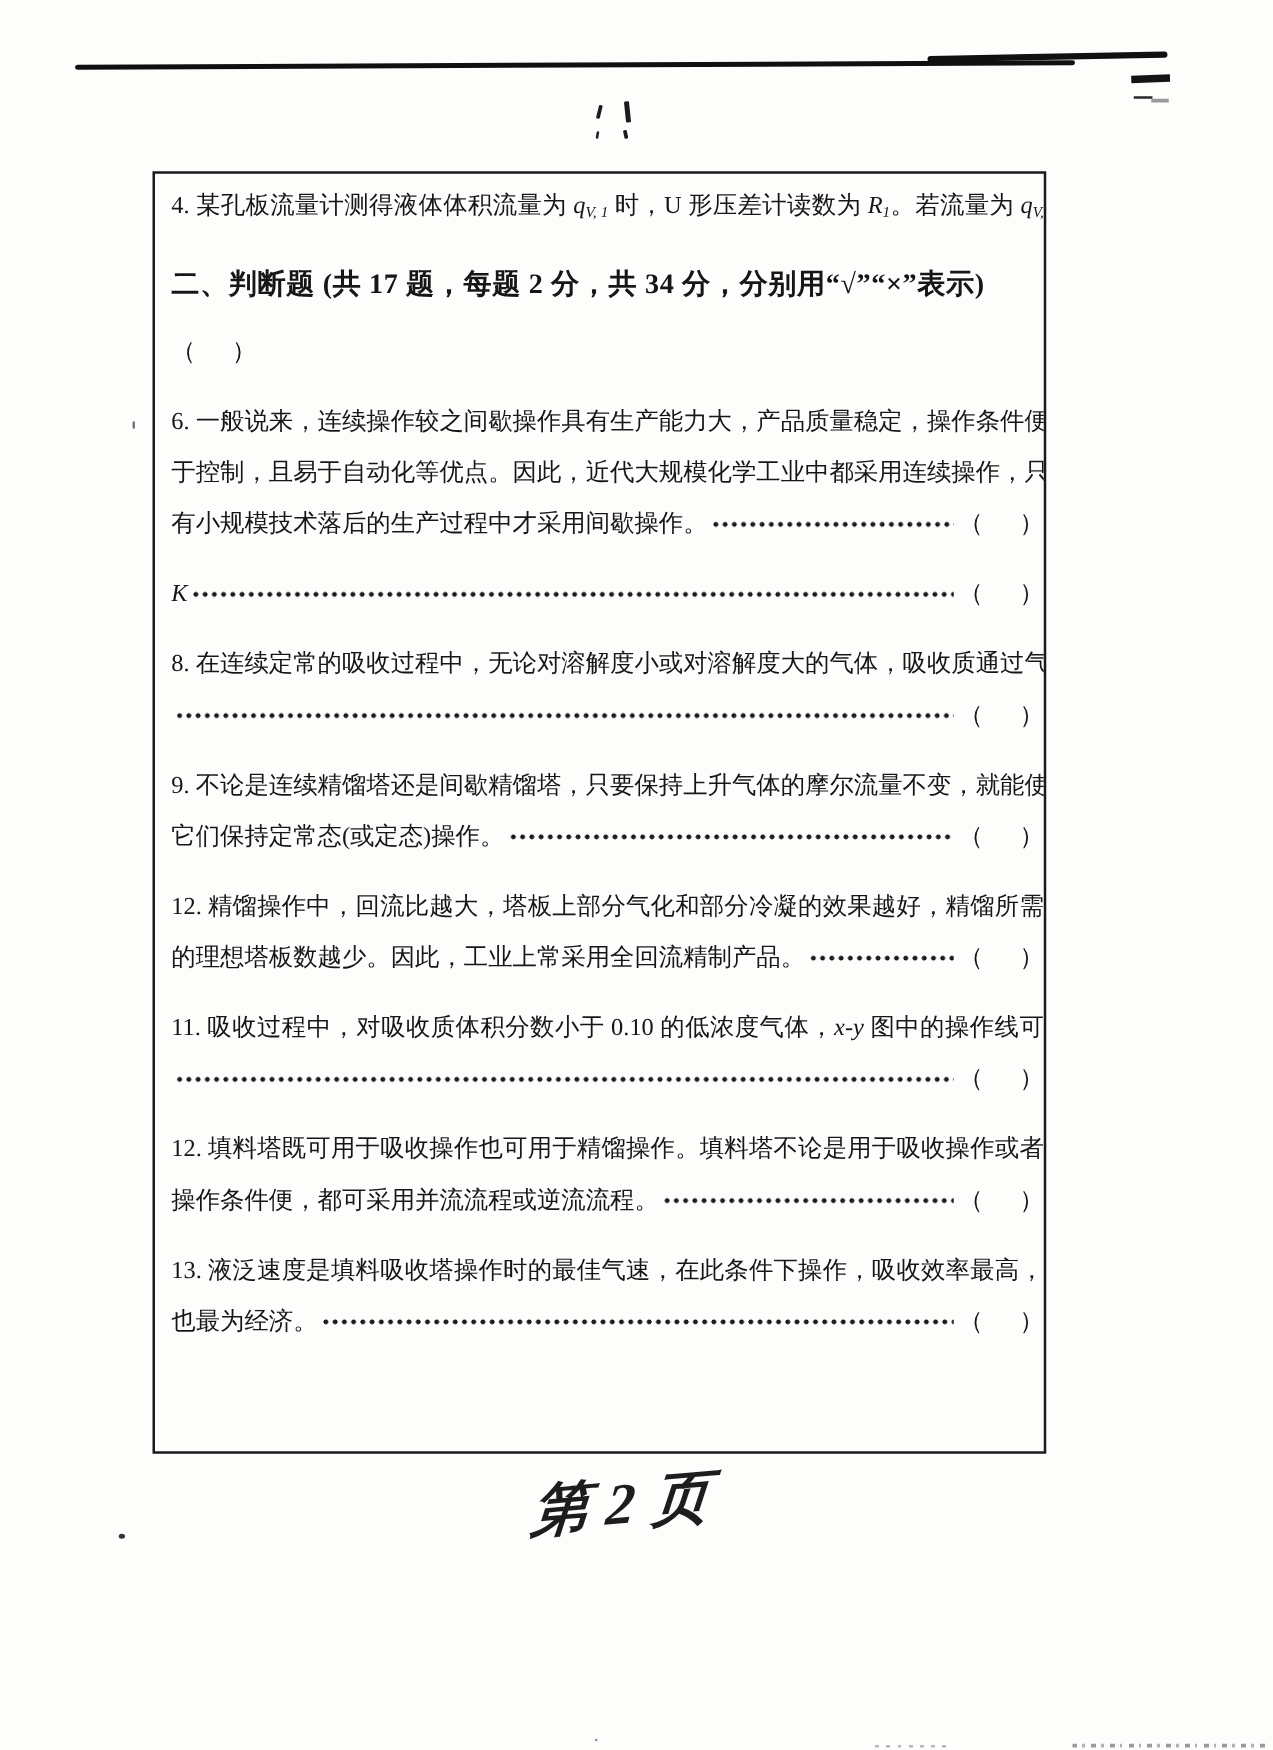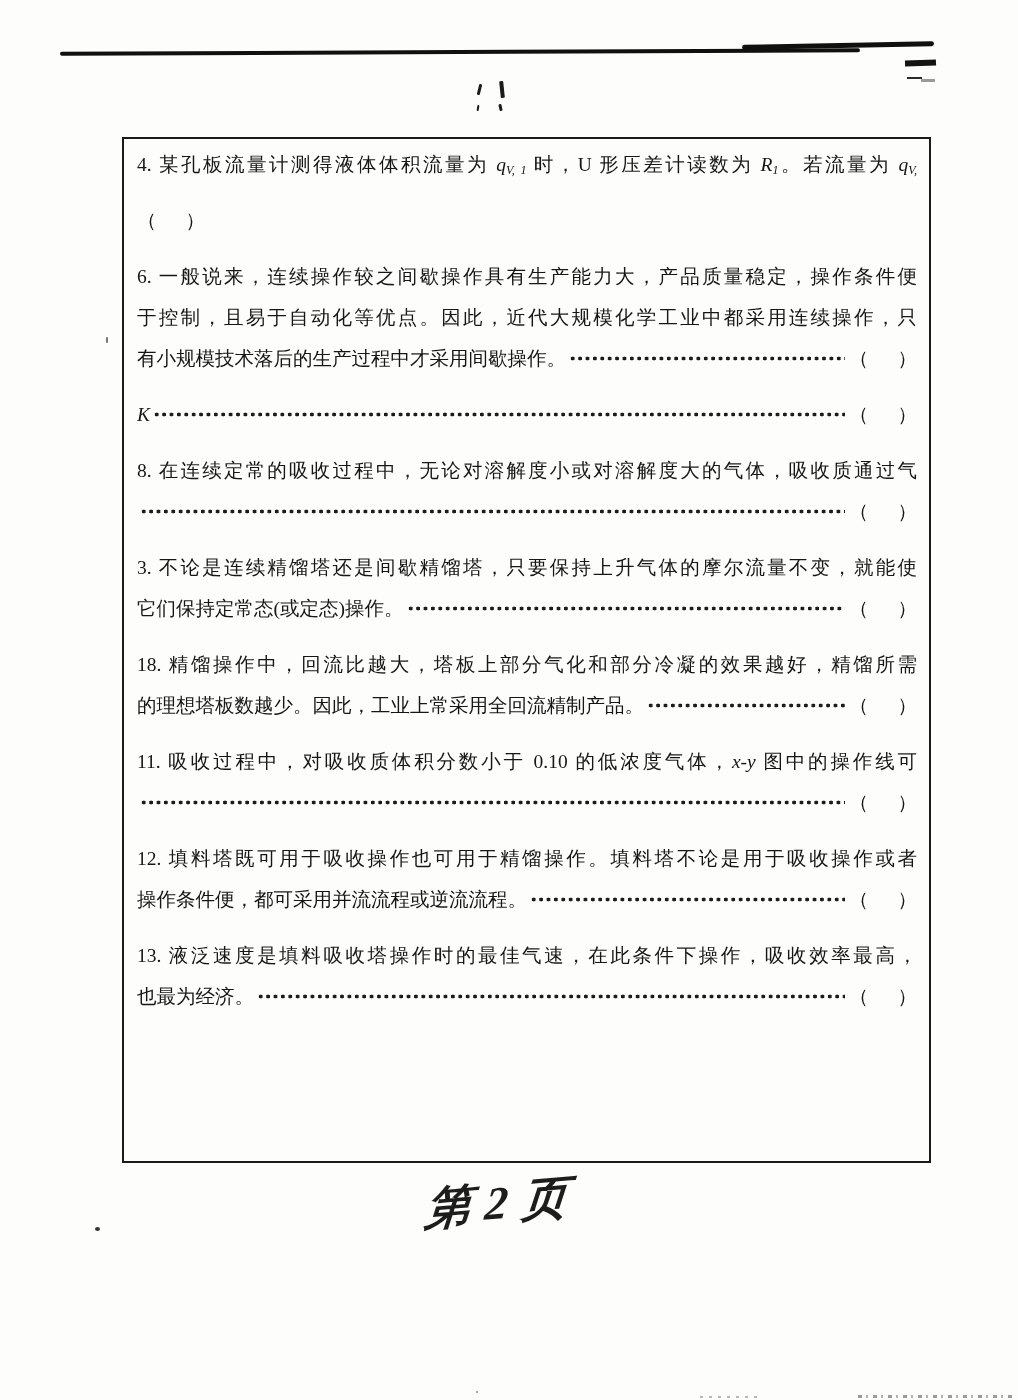--- a/index.html
+++ b/index.html
@@ -27,24 +27,24 @@
   .speck.s7{left:476px;top:1391px;width:2px;height:2px;background:#888;}
   .noise-strip{position:absolute;left:858px;top:1395px;width:156px;height:3px;
     background:repeating-linear-gradient(90deg,#7a7a7a 0 4px,transparent 4px 8px,#9a9a9a 8px 10px,transparent 10px 15px);
     opacity:.75;}
   .noise-strip2{position:absolute;left:700px;top:1396px;width:60px;height:2px;
     background:repeating-linear-gradient(90deg,#8a8a8a 0 3px,transparent 3px 9px);opacity:.6;}
 
   
   .content-box{
     position:absolute;left:122px;top:137px;
-    width:809px;height:1026px;
+    width:715px;height:1026px;
     border:2px solid #1a1a1a;
     box-sizing:border-box;
-    padding:5px 12px 0 13px;
+    padding:5px 0 0 13px;
     overflow:hidden;
   }
   .line{
     height:41px;line-height:41px;
     font-size:19.5px;
     overflow:hidden;
     white-space:nowrap;
   }
   .line.fill{text-align:justify;text-align-last:justify;}
   .flexline{display:flex;align-items:baseline;}
@@ -98,20 +98,21 @@
   <div class="speck s7"></div>
   <div class="noise-strip"></div>
   <div class="noise-strip2"></div>
 
   <div class="content-box">
     <div id="q-before">
         <div class="q">
           <div class="line fill"><span>4. 某孔板流量计测得液体体积流量为 </span><i>q</i><sub>V, 1</sub><span> 时，U 形压差计读数为 </span><i>R</i><sub>1</sub><span>。若流量为 </span><i>q</i><sub>V,</sub></div>
         </div>
       </div>
+    <div class="section-header">二、判断题 (共 17 题，每题 2 分，共 34 分，分别用“√”“×”表示)</div>
     <div id="q-after">
         <div class="q">
           <div class="line flexline">
             <span class="answer"><span>（</span><span class="ans-gap"></span><span>）</span></span>
           </div>
         </div>
         <div class="q">
           <div class="line fill"><span>6. 一般说来，连续操作较之间歇操作具有生产能力大，产品质量稳定，操作条件便</span></div>
           <div class="line fill"><span>于控制，且易于自动化等优点。因此，近代大规模化学工业中都采用连续操作，只</span></div>
           <div class="line flexline">
@@ -128,29 +129,29 @@
           </div>
         </div>
         <div class="q">
           <div class="line fill"><span>8. 在连续定常的吸收过程中，无论对溶解度小或对溶解度大的气体，吸收质通过气</span></div>
           <div class="line flexline">
             <span class="leader"></span>
             <span class="answer"><span>（</span><span class="ans-gap"></span><span>）</span></span>
           </div>
         </div>
         <div class="q">
-          <div class="line fill"><span>3. 不论是连续精馏塔还是间歇精馏塔，只要保持上升气体的摩尔流量不变，就能使</span></div>
+          <div class="line fill"><span>9. 不论是连续精馏塔还是间歇精馏塔，只要保持上升气体的摩尔流量不变，就能使</span></div>
           <div class="line flexline">
             <span>它们保持定常态(或定态)操作。</span>
             <span class="leader"></span>
             <span class="answer"><span>（</span><span class="ans-gap"></span><span>）</span></span>
           </div>
         </div>
         <div class="q">
-          <div class="line fill"><span>18. 精馏操作中，回流比越大，塔板上部分气化和部分冷凝的效果越好，精馏所需</span></div>
+          <div class="line fill"><span>12. 精馏操作中，回流比越大，塔板上部分气化和部分冷凝的效果越好，精馏所需</span></div>
           <div class="line flexline">
             <span>的理想塔板数越少。因此，工业上常采用全回流精制产品。</span>
             <span class="leader"></span>
             <span class="answer"><span>（</span><span class="ans-gap"></span><span>）</span></span>
           </div>
         </div>
         <div class="q">
           <div class="line fill"><span>11. 吸收过程中，对吸收质体积分数小于 0.10 的低浓度气体，</span><i>x-y</i><span> 图中的操作线可</span></div>
           <div class="line flexline">
             <span class="leader"></span>

